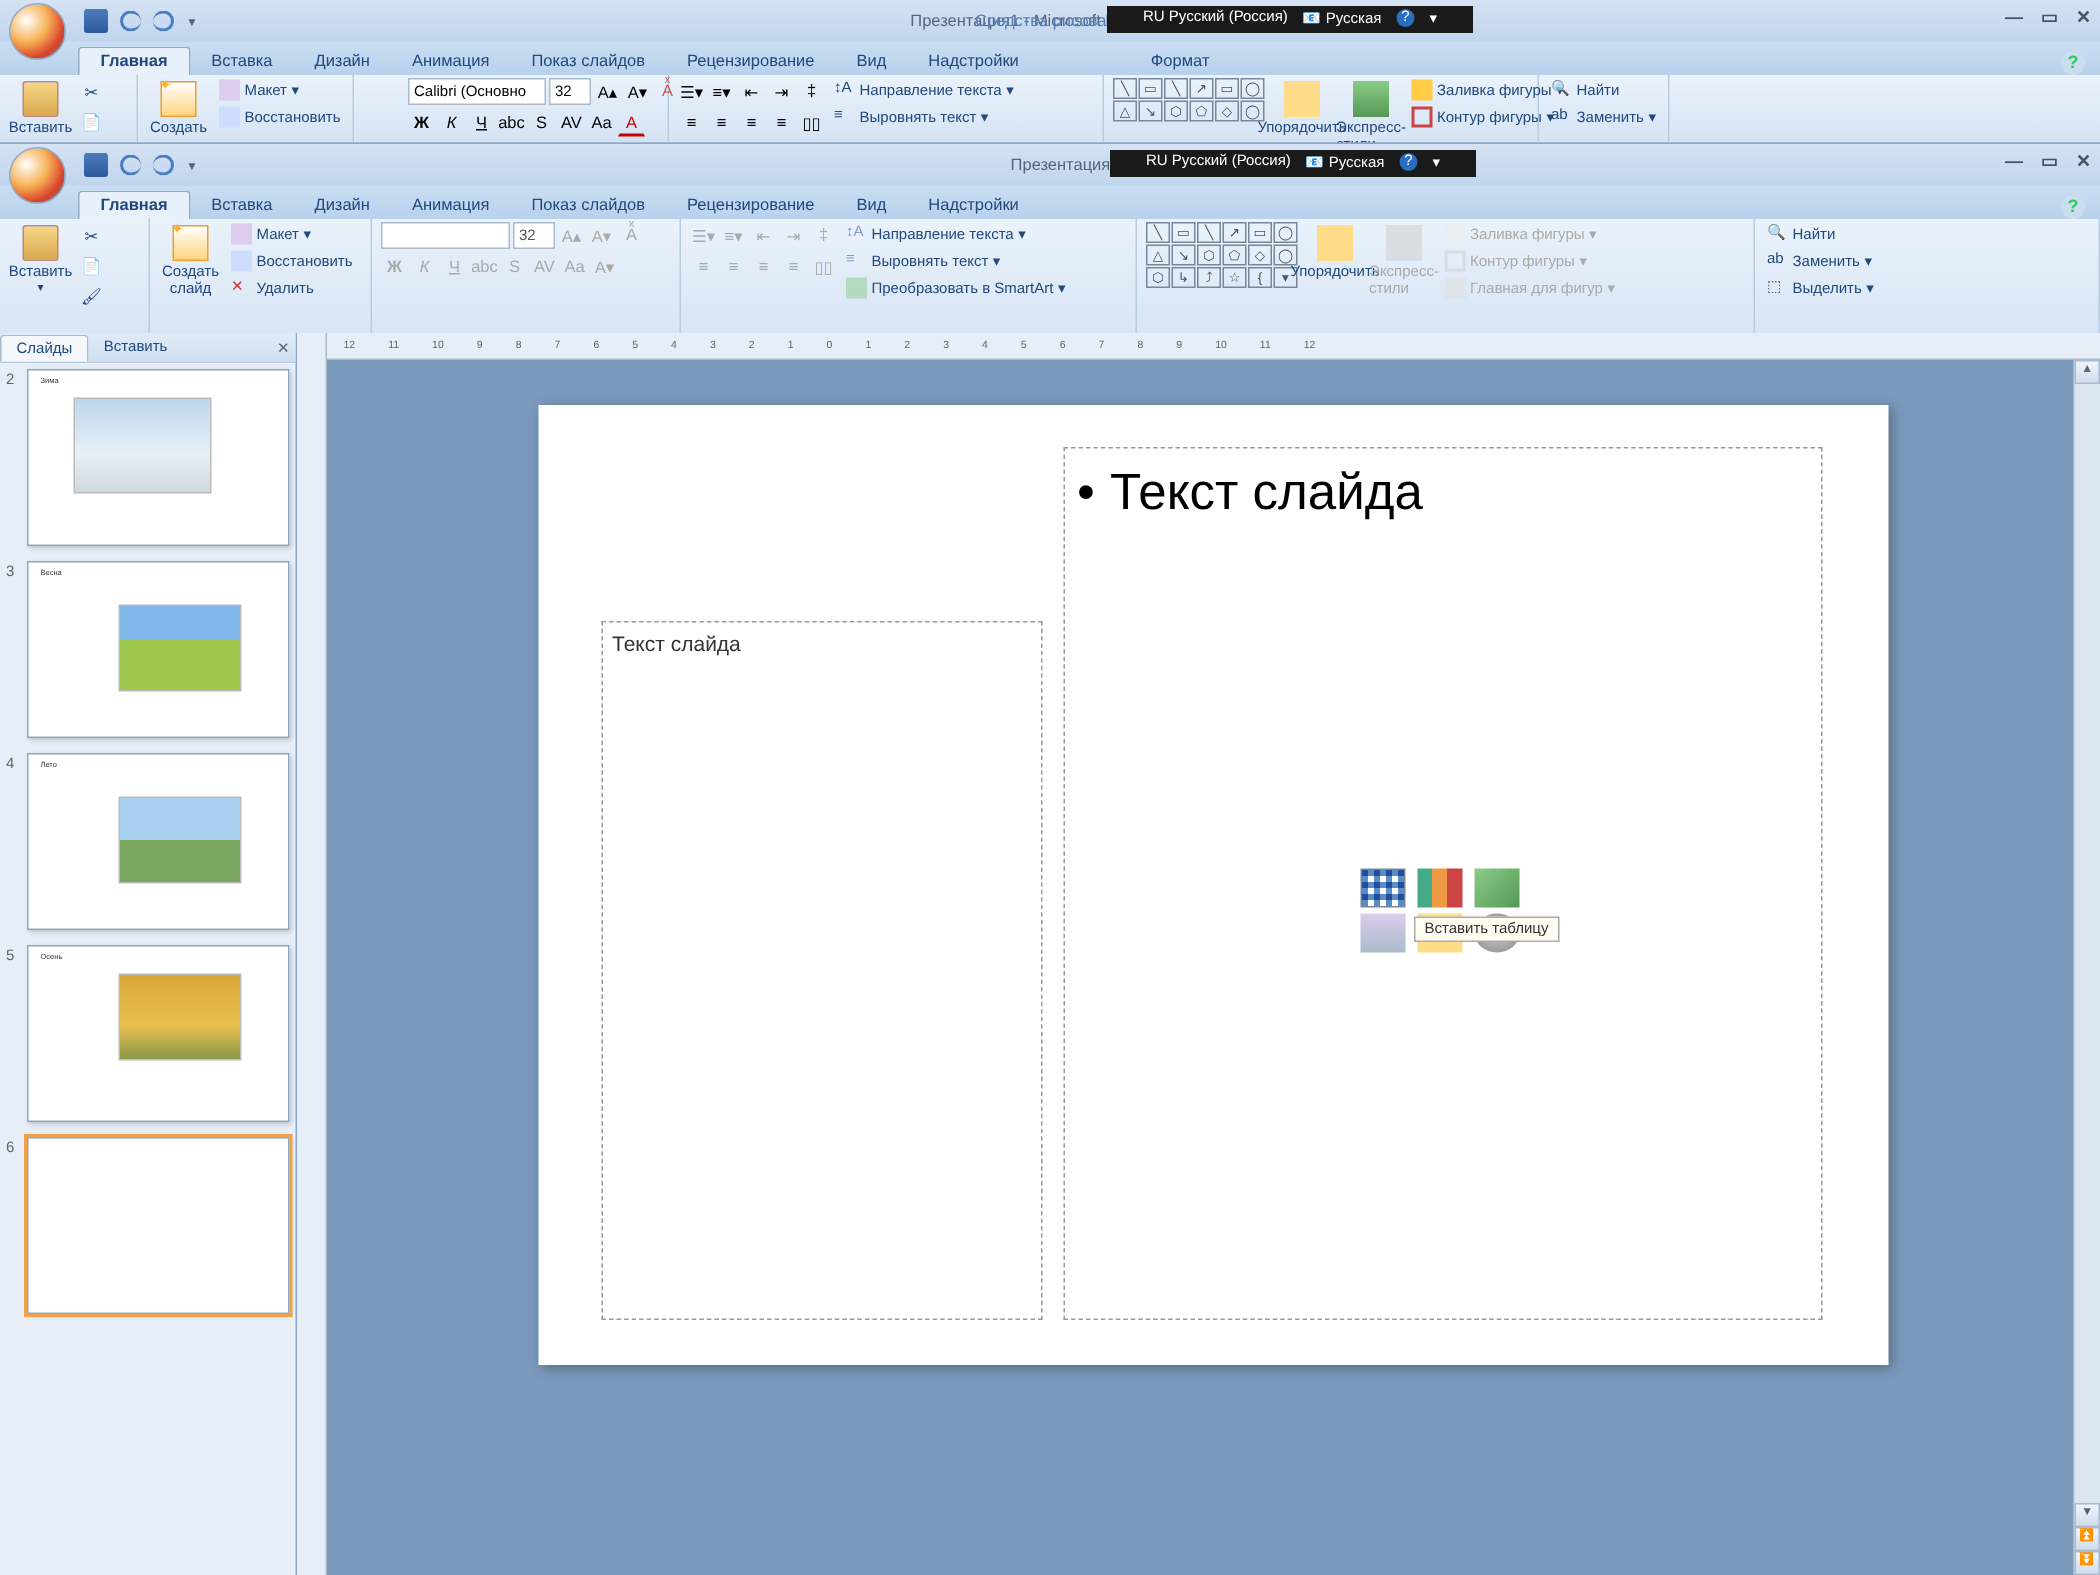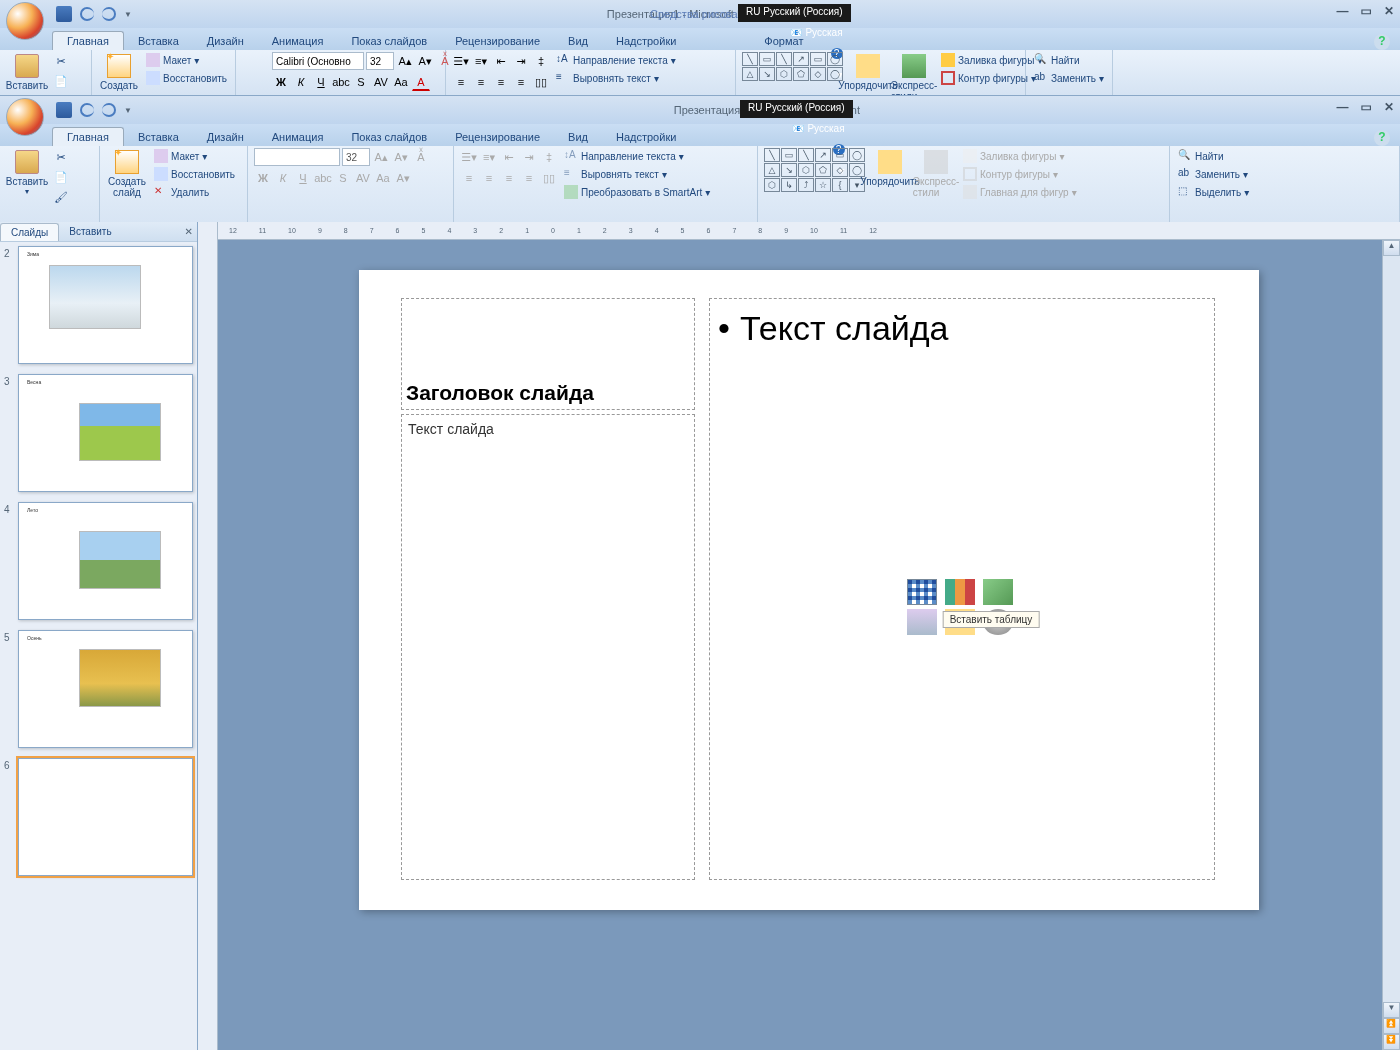--- a/index.html
+++ b/index.html
@@ -4,25 +4,25 @@
 <style>
 * { margin: 0; padding: 0; box-sizing: border-box; font-family: "Segoe UI", Tahoma, sans-serif; }
 body { background: #9db9d7; overflow: hidden; width: 1400px; height: 1050px; position: relative; }
 .titlebar { height: 28px; background: linear-gradient(#d5e3f3, #bfd5ee); display: flex; align-items: center; padding: 0 6px; font-size: 11px; color: #567; position: relative; }
 .office-btn { width: 38px; height: 38px; border-radius: 50%; background: radial-gradient(circle at 30% 30%, #fff, #f7b155 40%, #d8432c 70%, #4c7fb8); border: 1px solid #9ab; position: absolute; top: 2px; left: 6px; z-index: 10; }
 .qat { margin-left: 50px; display: flex; gap: 8px; align-items: center; }
 .qat-icon { width: 16px; height: 16px; display: inline-block; }
 .title-center { position: absolute; left: 50%; transform: translateX(-50%); display: flex; gap: 4px; }
 .win-controls { position: absolute; right: 6px; top: 4px; display: flex; gap: 12px; color: #456; font-size: 12px; font-weight: bold; }
 .win-controls span { cursor: pointer; }
-.lang-bar { position: absolute; background: #1a1a1a; color: #fff; font-size: 10px; padding: 2px 8px; display: flex; align-items: flex-end; gap: 10px; height: 18px; flex-direction: column; }
+.lang-bar { position: absolute; background: #1a1a1a; color: #fff; font-size: 10px; padding: 2px 24px; display: flex; align-items: flex-start; gap: 10px; height: 18px; }
 
 .tabs { height: 22px; background: linear-gradient(#cadef4, #b8d1eb); display: flex; padding-left: 52px; font-size: 11px; align-items: flex-end; }
 .tab { padding: 3px 14px; color: #21497e; cursor: pointer; border-radius: 3px 3px 0 0; }
-.tab.active { background: #e8f0f9; border: 1px solid #9ab; border-bottom: none; }
+.tab.active { background: #e8f0f9; border: 1px solid #9ab; border-bottom: none; font-weight: bold; }
 .help-q { position: absolute; right: 10px; color: #3c6; font-weight: bold; font-size: 12px; width: 16px; height: 16px; background: #cde; border-radius: 50%; text-align: center; }
 
 .ribbon { height: 90px; background: linear-gradient(#eaf2fb, #d5e3f3); border-bottom: 1px solid #8aa8c8; display: flex; font-size: 10px; }
 .group { border-right: 1px solid #b8cce0; padding: 2px 6px; display: flex; flex-direction: column; position: relative; }
 .group-label { position: absolute; bottom: 1px; left: 0; right: 0; text-align: center; color: #567; font-size: 10px; }
 .group-content { flex: 1; display: flex; align-items: flex-start; gap: 4px; }
 .big-btn { display: flex; flex-direction: column; align-items: center; padding: 2px; cursor: pointer; color: #21497e; font-size: 10px; width: 42px; }
 .big-btn .icn { width: 24px; height: 24px; margin-bottom: 2px; }
 .small-row { display: flex; flex-direction: column; gap: 2px; color: #21497e; }
 .small-btn { display: flex; align-items: center; gap: 3px; cursor: pointer; padding: 1px 2px; font-size: 10px; white-space: nowrap; }
@@ -489,23 +489,20 @@
         <span>6</span>
         <span>7</span>
         <span>8</span>
         <span>9</span>
         <span>10</span>
         <span>11</span>
         <span>12</span>
     </div>
     <div class="editor-canvas-wrap">
       <div class="slide-canvas">
-        <div class="placeholder ph-title">
-          <div class="ph-title-text">Заголовок слайда</div>
-        </div>
         <div class="placeholder ph-sub">
           <div class="ph-sub-text">Текст слайда</div>
         </div>
         <div class="placeholder ph-right">
           <div class="ph-right-text">Текст слайда</div>
           <div class="content-icons">
             <div style="background:repeating-linear-gradient(90deg,#5a8cc8 0 4px,#fff 4px 8px),repeating-linear-gradient(#5a8cc8 0 4px,#fff 4px 8px);background-blend-mode:multiply;border:1px solid #789;"></div>
             <div style="background:linear-gradient(90deg,#4a8 33%,#e94 33% 66%,#c44 66%);"></div>
             <div style="background:linear-gradient(135deg,#8c8,#595);"></div>
             <div style="background:linear-gradient(#dce,#abc);"></div>

